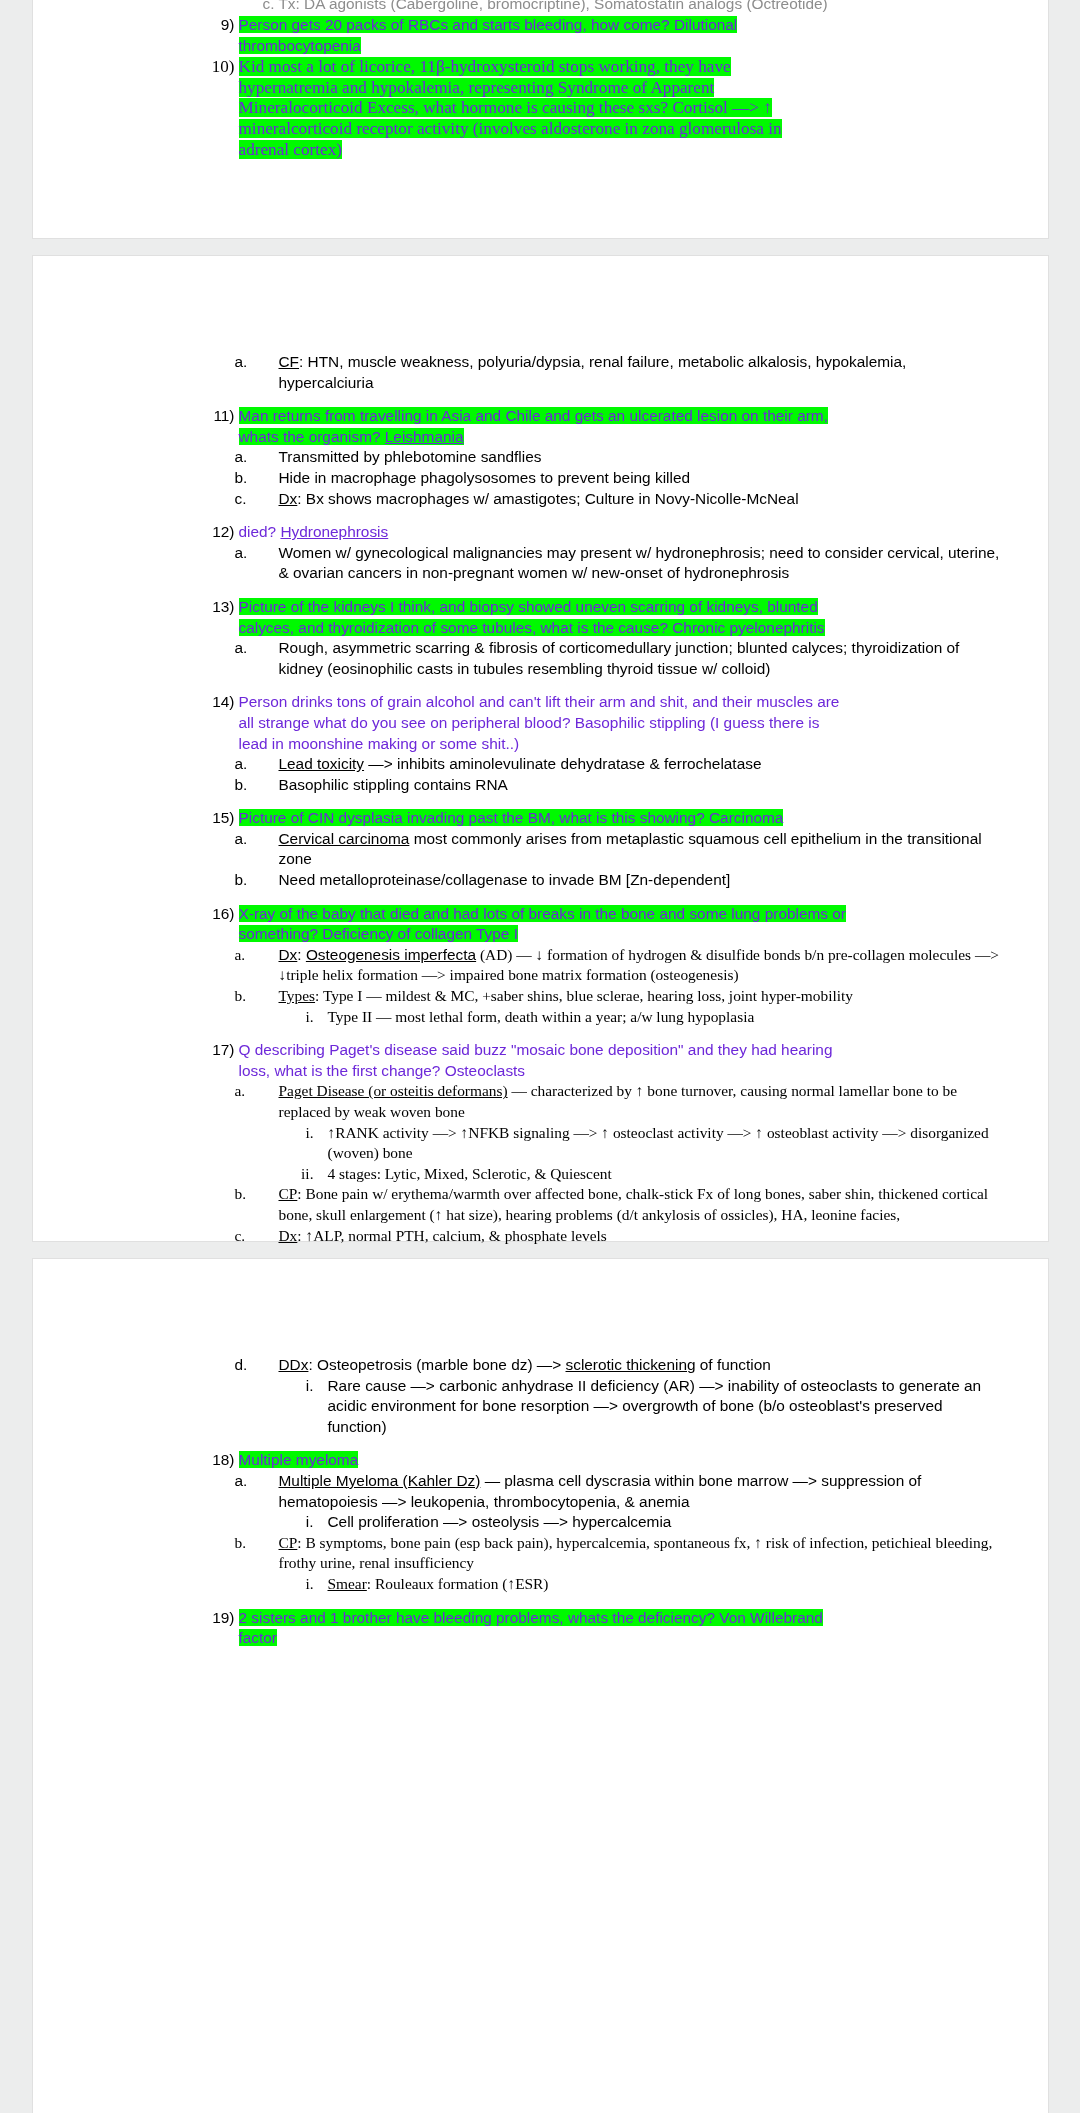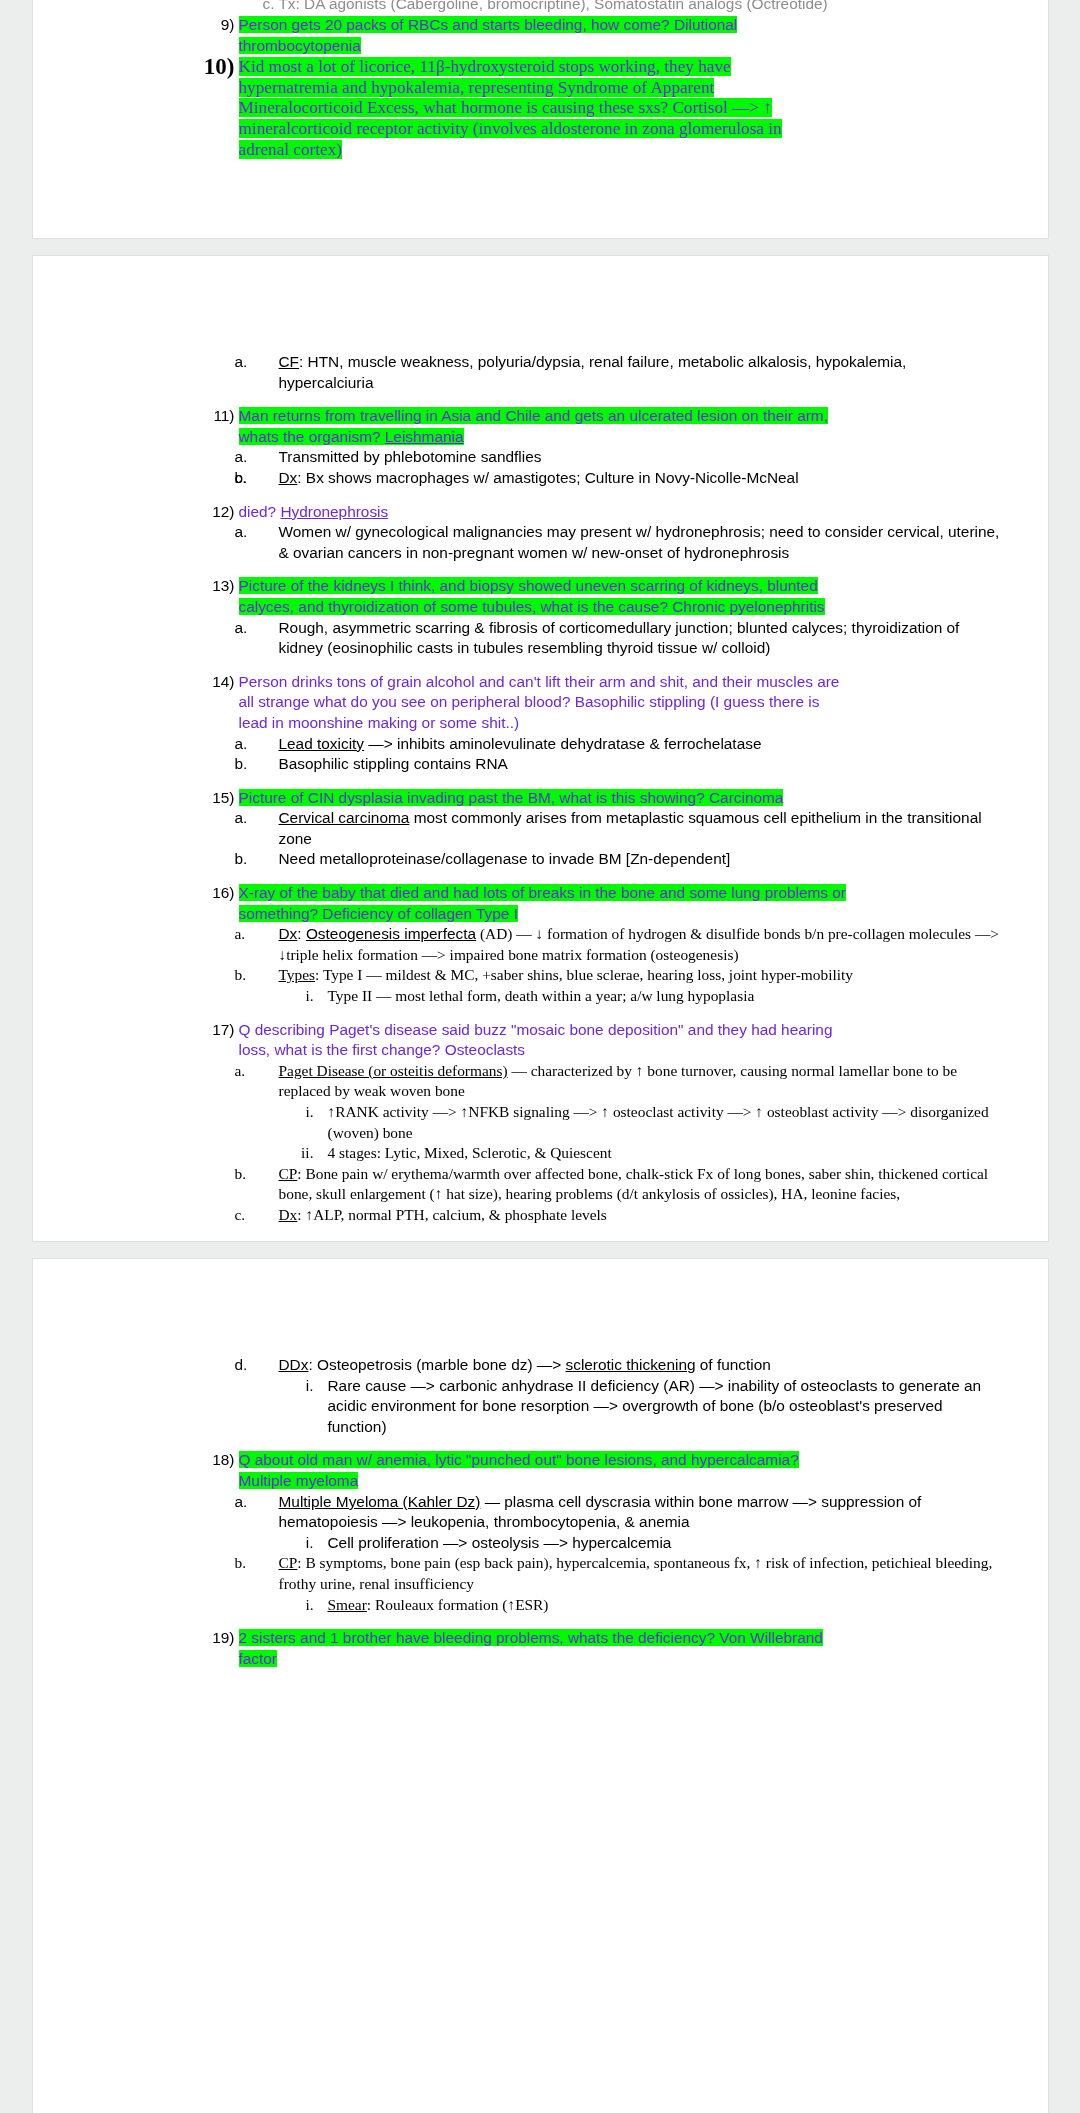--- a/index.html
+++ b/index.html
@@ -134,21 +134,21 @@
       <ol class="lvl1">
         <li class="item" style="margin-top:1px;">
           <span class="num">9)</span>
           <div class="item-text">
             <div><span class="hl">Person gets 20 packs of RBCs and starts bleeding, how come? Dilutional</span></div>
             <div><span class="hl">thrombocytopenia</span></div>
           </div>
         </li>
 
         <li class="item serif" style="margin-top:1px;">
-          <span class="num serif" style="font-size:23px;font-weight:bold;">10)</span>
+          <span class="num serif" style="font-size:17px;">10)</span>
           <div class="item-text serif">
             <div><span class="hl">Kid most a lot of licorice, 11β-hydroxysteroid stops working, they have</span></div>
             <div><span class="hl">hypernatremia and hypokalemia, representing Syndrome of Apparent</span></div>
             <div><span class="hl">Mineralocorticoid Excess, what hormone is causing these sxs? Cortisol —&gt; ↑</span></div>
             <div><span class="hl">mineralcorticoid receptor activity (involves aldosterone in zona glomerulosa in</span></div>
             <div><span class="hl">adrenal cortex)</span></div>
           </div>
         </li>
       </ol>
     </div>
@@ -174,20 +174,21 @@
             <div><span class="hl">Man returns from travelling in Asia and Chile and gets an ulcerated lesion on their arm,</span></div>
             <div><span class="hl">whats the organism? <u>Leishmania</u></span></div>
           </div>
           <ol class="lvl2">
             <li class="sub">
               <span class="marker">a.</span>
               <div class="sub-text">Transmitted by phlebotomine sandflies</div>
             </li>
             <li class="sub">
               <span class="marker">b.</span>
+              <div class="sub-text">Hide in macrophage phagolysosomes to prevent being killed</div>
             </li>
             <li class="sub">
               <span class="marker">c.</span>
               <div class="sub-text"><u>Dx</u><span>: Bx shows macrophages w/ amastigotes; Culture in Novy-Nicolle-McNeal</span></div>
             </li>
           </ol>
         </li>
 
         <li class="item">
           <span class="num">12)</span>
@@ -328,21 +329,20 @@
             </li>
           </ol>
         </li>
       </ol>
 
       <ol class="lvl1">
 
         <li class="item">
           <span class="num">18)</span>
           <div class="item-text">
-            <div><span class="hl">Q about old man w/ anemia, lytic "punched out" bone lesions, and hypercalcamia?</span></div>
             <div><span class="hl">Multiple myeloma</span></div>
           </div>
           <ol class="lvl2">
             <li class="sub">
               <span class="marker">a.</span>
               <div class="sub-text"><u>Multiple Myeloma (Kahler Dz)</u><span> — plasma cell dyscrasia within bone marrow —&gt; suppression of hematopoiesis —&gt; leukopenia, thrombocytopenia, &amp; anemia</span></div>
               <ol class="lvl3">
                 <li class="subsub">
                   <span class="marker3">i.</span>
                   <div class="subsub-text">Cell proliferation —&gt; osteolysis —&gt; hypercalcemia</div>

